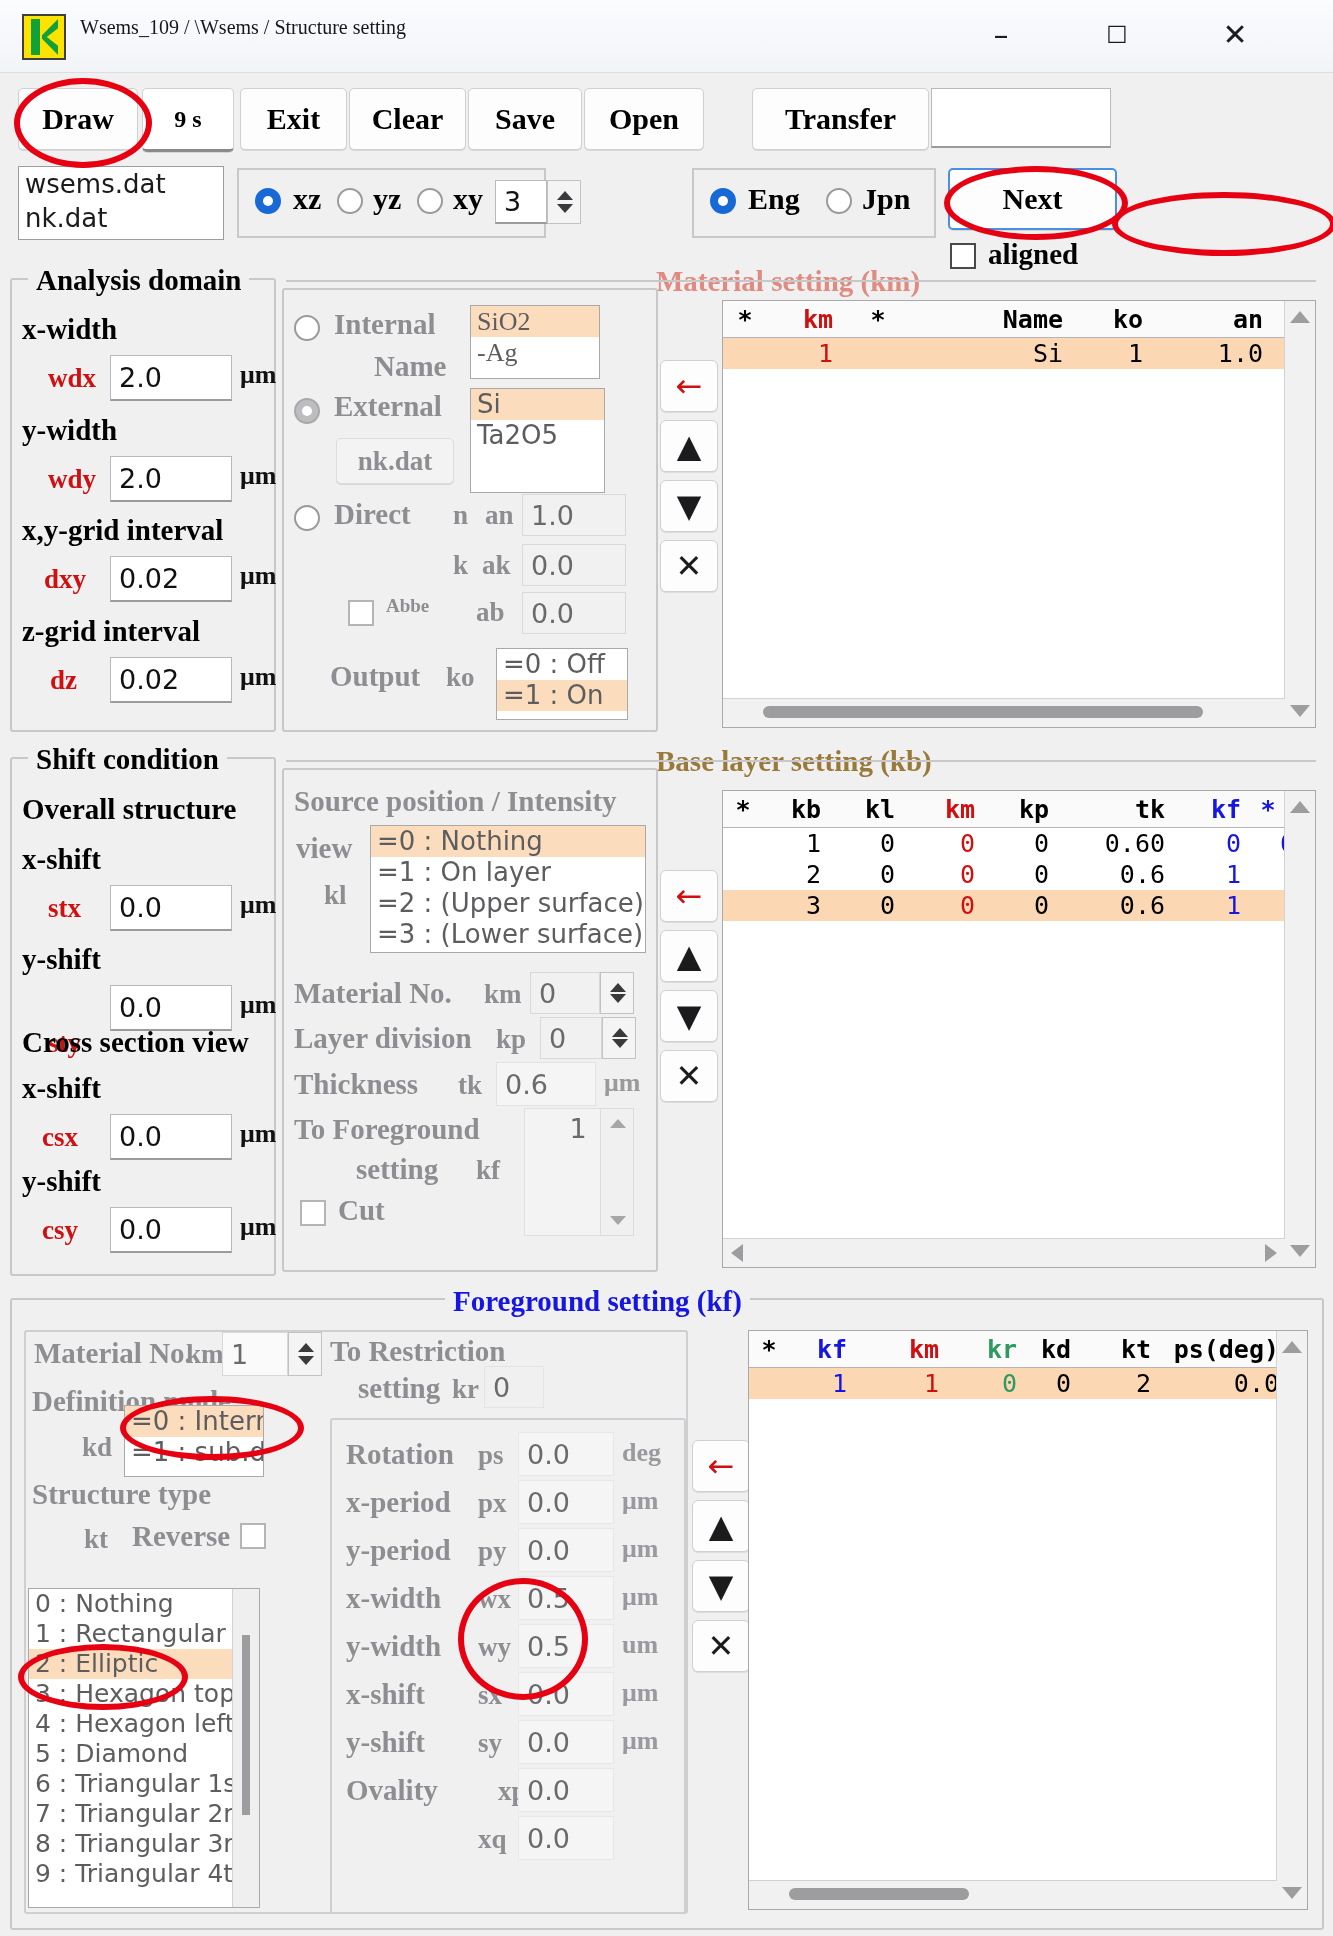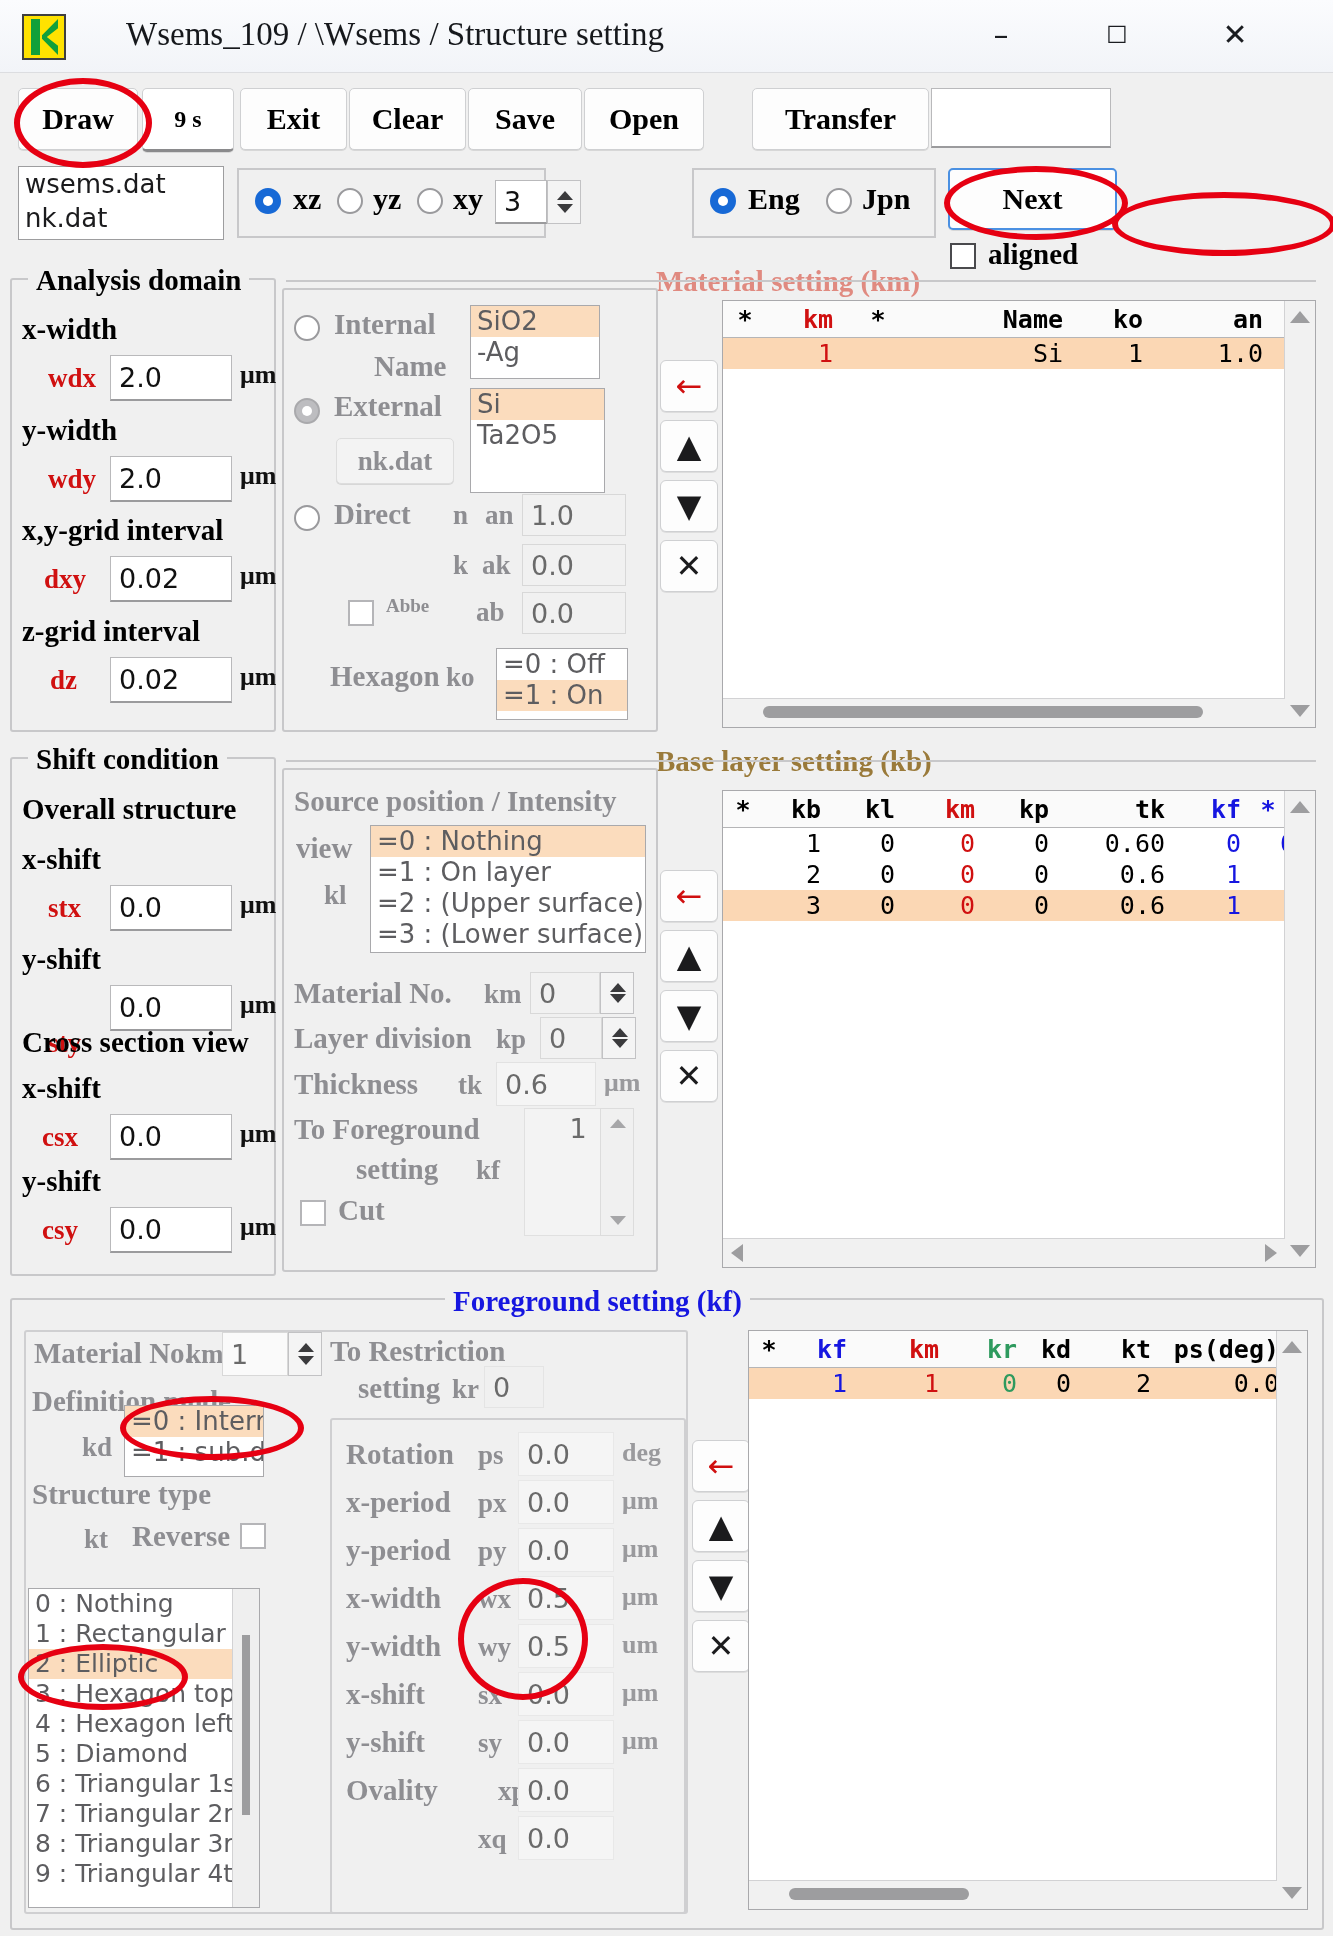--- a/index.html
+++ b/index.html
@@ -7,21 +7,21 @@
   #app{position:relative;width:1333px;height:1936px;overflow:hidden;background:#f0f0f0;}
 
   
   .titlebar{position:absolute;left:0;top:0;width:1333px;height:72px;
     background:linear-gradient(#fbfcfe,#f2f4f8);border-bottom:1px solid #dcdde0;}
   .tb-logo{position:absolute;left:22px;top:14px;width:40px;height:42px;
     background:#ffe200;border:2px solid #3f3f3f;}
   .tb-logo:before{content:"";position:absolute;left:7px;top:3px;width:9px;height:36px;background:#11a03a;}
   .tb-logo:after{content:"";position:absolute;left:18px;top:3px;width:16px;height:36px;background:#11a03a;
     clip-path:polygon(100% 0,100% 26%,30% 50%,100% 74%,100% 100%,0 55%,0 45%);}
-  .tb-title{position:absolute;left:80px;top:16px;font-size:33px;color:#16181c;white-space:nowrap;margin-left:46px;}
+  .tb-title{position:absolute;left:80px;top:16px;font-size:20px;color:#16181c;white-space:nowrap;}
   .wbtn{position:absolute;top:0;width:92px;height:70px;display:flex;align-items:center;justify-content:center;color:#1b1d21;}
   .wbtn.min{right:286px;} .wbtn.max{right:170px;} .wbtn.close{right:52px;}
   .wbtn .g{font-size:30px;line-height:1;font-family:"DejaVu Sans",sans-serif;}
   .wbtn.max .g{font-size:24px;}
 
   
   .btn{position:absolute;background:#fdfdfd;border:1px solid #cfd0d2;border-radius:5px;
        display:flex;align-items:center;justify-content:center;font-weight:bold;color:#000;
        font-size:30px;box-shadow:0 1px 0 rgba(0,0,0,.10);}
   .btn.flat{background:#f2f2f2;}
@@ -162,21 +162,21 @@
   <div class="tfield" style="left:110px;top:657px;width:122px;height:46px;">0.02</div>
   <div class="unit" style="left:240px;top:662px;">μm</div>
 
   <div class="grouptitle" style="left:648px;top:265px;font-size:29px;color:#e08a80;">Material setting (km)</div>
   <div style="position:absolute;left:286px;top:280px;width:1030px;height:2px;background:#c8c8ca;"></div>
   <div class="group" style="left:282px;top:288px;width:372px;height:440px;"></div>
 
   <div class="radio" style="left:294px;top:315px;"></div>
   <div class="lbl dimmed" style="left:334px;top:308px;font-size:29px;">Internal</div>
   <div class="lbl dimmed" style="left:374px;top:350px;font-size:29px;">Name</div>
-  <div class="listbox dim" style="left:470px;top:305px;width:130px;height:74px;">
+  <div class="listbox dim" style="left:470px;top:305px;width:130px;height:74px;font-family:Liberation Serif, serif;">
     <div class="it sel">SiO2</div>
     <div class="it">-Ag</div>
   </div>
 
   <div class="radio grey" style="left:294px;top:398px;"></div>
   <div class="lbl dimmed" style="left:334px;top:390px;font-size:29px;">External</div>
   <div class="btn" style="left:336px;top:438px;width:116px;height:44px;font-size:27px;color:#8e8e92;background:#f3f3f3;border-color:#ddd;">nk.dat</div>
   <div class="listbox dim" style="left:470px;top:388px;width:135px;height:105px;">
     <div class="it sel">Si</div>
     <div class="it">Ta2O5</div>
@@ -190,21 +190,21 @@
 
   <div class="lbl dimmed" style="left:453px;top:550px;font-size:27px;">k</div>
   <div class="lbl dimmed" style="left:482px;top:550px;font-size:27px;">ak</div>
   <div class="tfield dim" style="left:522px;top:544px;width:104px;height:42px;">0.0</div>
 
   <div class="chk dim" style="left:348px;top:600px;"></div>
   <div class="lbl dimmed" style="left:386px;top:595px;font-size:19px;">Abbe</div>
   <div class="lbl dimmed" style="left:476px;top:597px;font-size:27px;">ab</div>
   <div class="tfield dim" style="left:522px;top:592px;width:104px;height:42px;">0.0</div>
 
-  <div class="lbl dimmed" style="left:330px;top:660px;font-size:29px;">Hexagon</div>
+  <div class="lbl dimmed" style="left:330px;top:660px;font-size:29px;">Output</div>
   <div class="lbl dimmed" style="left:446px;top:662px;font-size:27px;">ko</div>
   <div class="listbox dim" style="left:496px;top:648px;width:132px;height:72px;">
     <div class="it">=0 : Off</div>
     <div class="it sel">=1 : On</div>
   </div>
 
   <div class="sideb" style="left:660px;top:360px;">←</div>
   <div class="sideb blk" style="left:660px;top:420px;">▲</div>
   <div class="sideb blk" style="left:660px;top:480px;">▼</div>
   <div class="sideb blk" style="left:660px;top:540px;">✕</div>

